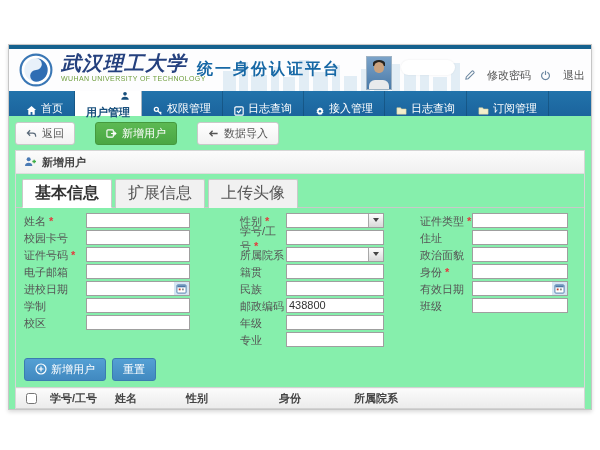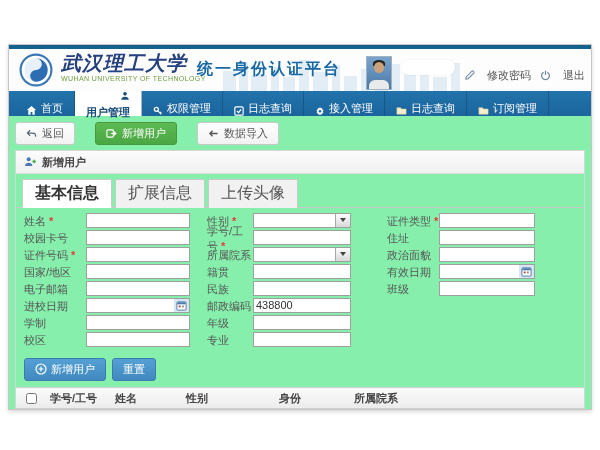--- a/index.html
+++ b/index.html
@@ -43,21 +43,21 @@
   .sec-title{height:22px;background:linear-gradient(#fcfcfc,#f0f0f0);border-bottom:1px solid #ddd;
     display:flex;align-items:center;gap:5px;padding:0 8px;font-size:11px;font-weight:bold;color:#444;}
   .tabs{display:flex;gap:3px;padding:5px 6px 0;border-bottom:1px solid #c9c9c9;}
   .tab{font-size:16px;padding:3px 12px;background:#f1f1f1;border:1px solid #c9c9c9;border-bottom:none;
     border-radius:2px 2px 0 0;color:#555;margin-bottom:-1px;cursor:pointer;}
   .tab.active{background:#fff;border-bottom:1px solid #fff;font-weight:bold;color:#333;}
   
   .form{display:flex;padding:6px 8px 2px;}
   .form-col{display:flex;flex-direction:column;}
   .col-1{width:166px;}
-  .col-2{width:144px;margin-left:17px;}
+  .col-2{width:144px;margin-left:50px;}
   .col-3{width:148px;margin-left:36px;}
   .field{display:flex;align-items:center;margin-bottom:2px;font-size:11px;color:#555;height:15px;}
   .field label{flex:none;}
   .col-1 .field label{width:62px;}
   .col-2 .field label{width:46px;}
   .col-3 .field label{width:52px;}
   .req{color:#e4393c;font-weight:bold;}
   .control{flex:1;position:relative;height:18px;}
   .control input{width:100%;height:15px;box-sizing:border-box;border:1px solid #9f9f9f;font-size:11px;
     padding:0 2px;font-family:inherit;color:#333;background:#fff;}
@@ -260,24 +260,20 @@
           </div>
           <div class="field">
             <label>校园卡号</label>
             <span class="control"><input style=""></span>
           </div>
           <div class="field">
             <label>证件号码<span class="req"> *</span></label>
             <span class="control"><input style=""></span>
           </div>
           <div class="field">
-            <label>国家/地区</label>
-            <span class="control"><input style=""></span>
-          </div>
-          <div class="field">
             <label>电子邮箱</label>
             <span class="control"><input style=""></span>
           </div>
           <div class="field">
             <label>进校日期</label>
             <span class="control"><input style=""><span class="ctrl-btn date-btn">
                 <svg viewBox="0 0 12 12" width="11" height="11">
                   <rect x="1" y="2" width="10" height="9" rx="1" fill="#fff" stroke="#4a78a8" stroke-width="1"></rect>
                   <rect x="1.5" y="2.5" width="9" height="2.2" fill="#4a78a8"></rect>
                   <rect x="3" y="6" width="2" height="2" fill="#c0392b"></rect>
@@ -336,20 +332,24 @@
           <div class="field">
             <label>证件类型<span class="req"> *</span></label>
             <span class="control"><input style=""></span>
           </div>
           <div class="field">
             <label>住址</label>
             <span class="control"><input style=""></span>
           </div>
           <div class="field">
             <label>政治面貌</label>
+            <span class="control"><input style=""></span>
+          </div>
+          <div class="field">
+            <label>身份<span class="req"> *</span></label>
             <span class="control"><input style=""></span>
           </div>
           <div class="field">
             <label>有效日期</label>
             <span class="control"><input style=""><span class="ctrl-btn date-btn">
                 <svg viewBox="0 0 12 12" width="11" height="11">
                   <rect x="1" y="2" width="10" height="9" rx="1" fill="#fff" stroke="#4a78a8" stroke-width="1"></rect>
                   <rect x="1.5" y="2.5" width="9" height="2.2" fill="#4a78a8"></rect>
                   <rect x="3" y="6" width="2" height="2" fill="#c0392b"></rect>
                   <rect x="6.5" y="6" width="2" height="2" fill="#8a8a8a"></rect>

